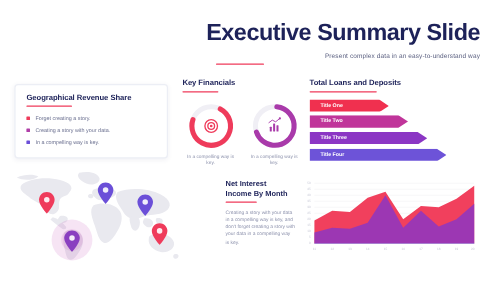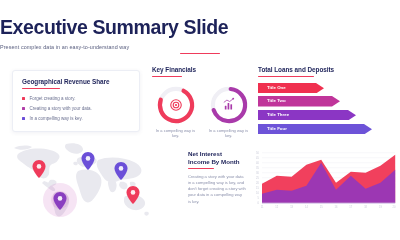--- a/index.html
+++ b/index.html
@@ -9,21 +9,21 @@
     font-family: "Liberation Sans", sans-serif;
     overflow: hidden;
   }
   #slide {
     position: relative;
     width: 400px; height: 225px;
     background: #ffffff;
   }
 
   
-  .hdr { position: absolute; left: 0; top: 16px; width: 400px; text-align: left; }
+  .hdr { position: absolute; left: 0; top: 16px; width: 400px; text-align: right; }
   .hdr h1 {
     font-size: 19.5px; font-weight: bold; letter-spacing: -0.4px;
     color: #1d2259;
   }
   .hdr .sub {
     margin-top: 5px; font-size: 5.4px; color: #5b6080; letter-spacing: 0.1px;
   }
   .hdr .rule {
     margin: 3px auto 0; width: 40px; height: 1.4px; background: #ef3b5b; border-radius: 2px;
   }

